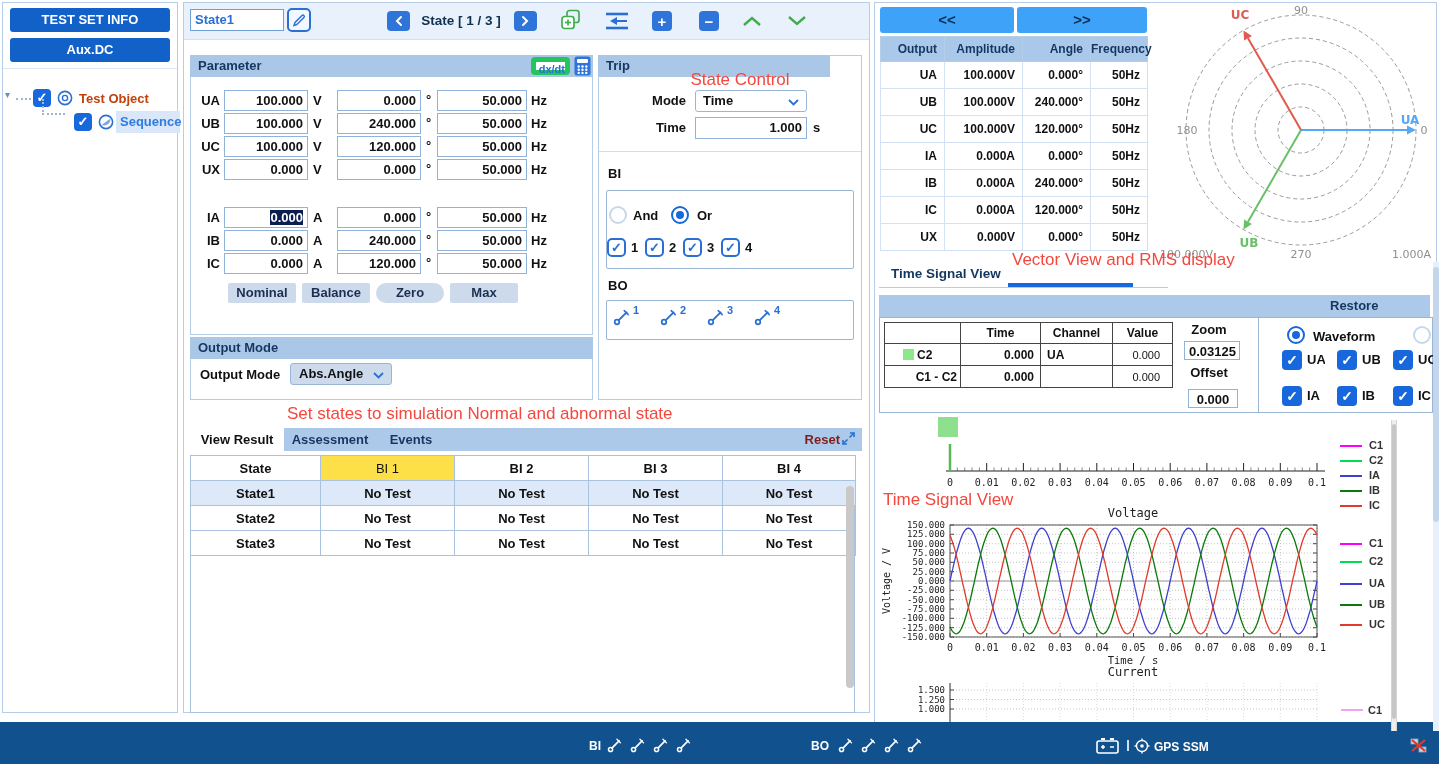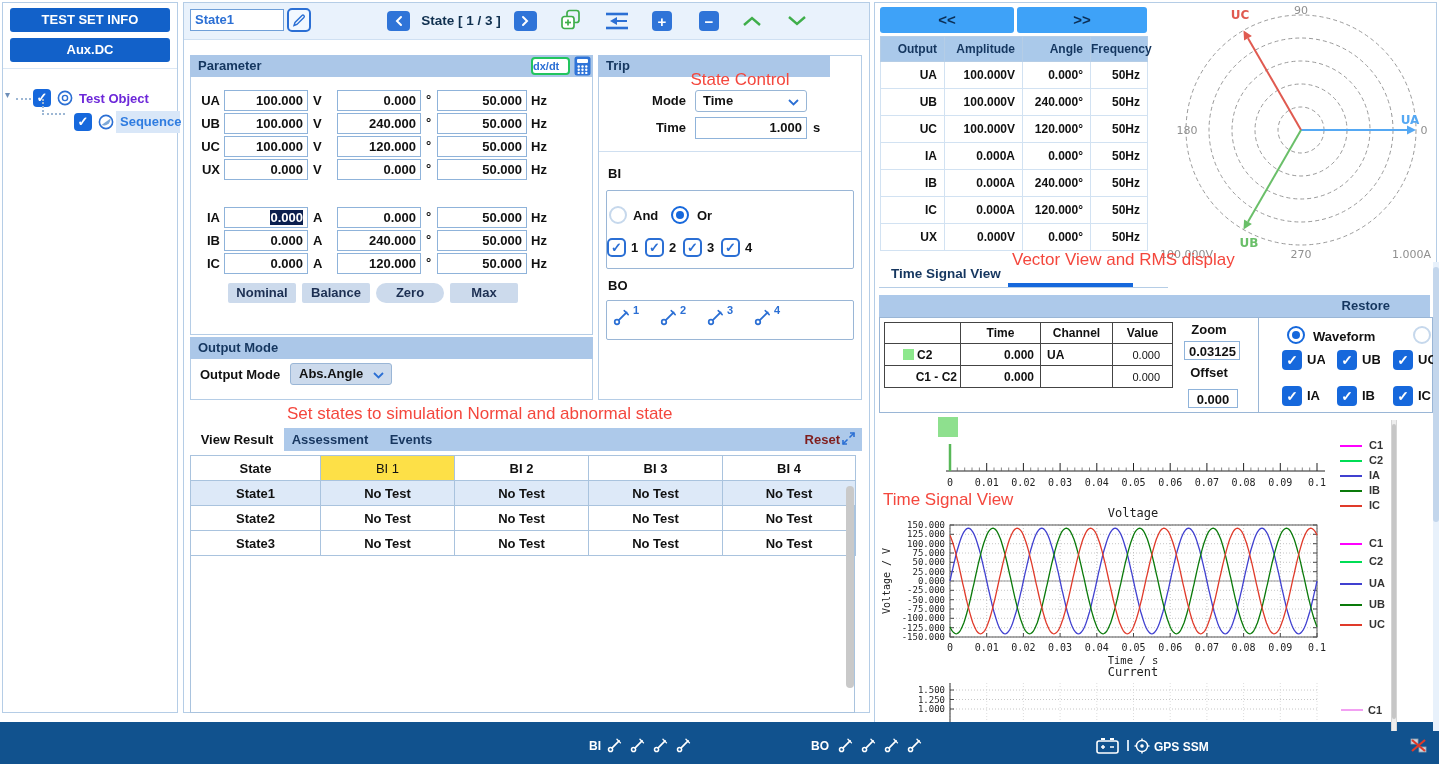--- a/index.html
+++ b/index.html
@@ -30,21 +30,21 @@
   <div class="a bluebtn" style="left:10px;top:8px;width:160px;height:24px;line-height:24px">TEST SET INFO</div>
   <div class="a bluebtn" style="left:10px;top:38px;width:160px;height:24px;line-height:24px">Aux.DC</div>
   <div class="a" style="left:3px;top:68px;width:174px;height:1px;background:#dbe7f4"></div>
   <div class="a" style="left:5px;top:89px;font-size:10px;color:#6f8fb8">▾</div>
   <div class="a" style="left:16px;top:98px;width:15px;border-top:2px dotted #9db7d4"></div>
   <div class="a cb" style="left:33px;top:89px;width:18px;height:18px;line-height:18px;font-size:13px">✓</div>
   <div class="a" style="left:57px;top:90px;width:16px;height:16px"><svg width="16" height="16">
         <circle cx="8" cy="8" r="6.6" fill="none" stroke="#2b6fd4" stroke-width="1.6"></circle>
         <circle cx="8" cy="8" r="2.6" fill="none" stroke="#2b6fd4" stroke-width="1.4"></circle>
       </svg></div>
-  <div class="a lbl" style="left:79px;top:91px;color:#6d28d9">Test Object</div>
+  <div class="a lbl" style="left:79px;top:91px;color:#c2410c">Test Object</div>
   <div class="a" style="left:42px;top:99px;width:23px;height:16px;border-left:2px dotted #9db7d4;border-bottom:2px dotted #9db7d4"></div>
   <div class="a cb" style="left:74px;top:113px;width:18px;height:18px;line-height:18px;font-size:13px">✓</div>
   <div class="a" style="left:98px;top:114px;width:16px;height:16px"><svg width="16" height="16">
         <circle cx="8" cy="8" r="6.6" fill="none" stroke="#2b6fd4" stroke-width="1.6"></circle>
         <path d="M3.5 11 A6.6 6.6 0 0 0 12.5 4.5 Z" fill="#7da8d8"></path>
       </svg></div>
   <div class="a" style="left:116px;top:111px;width:64px;height:22px;background:#d9e7f8"></div>
   <div class="a lbl" style="left:120px;top:114px;color:#2f7ce0">Sequence</div>
 
   <div class="a bd" style="left:183px;top:2px;width:687px;height:711px"></div>
@@ -82,21 +82,21 @@
   <div class="a sqbtn" style="left:699px;top:11px;width:20px;height:20px">−</div>
   <div class="a" style="left:741px;top:14px;width:22px;height:14px;cursor:pointer"><svg width="22" height="14">
         <polyline points="3,11 11,4 19,11" fill="none" stroke="#3fae4a" stroke-width="2.4"></polyline>
       </svg></div>
   <div class="a" style="left:786px;top:14px;width:22px;height:14px;cursor:pointer"><svg width="22" height="14">
         <polyline points="3,3 11,10 19,3" fill="none" stroke="#3fae4a" stroke-width="2.4"></polyline>
       </svg></div>
 
   <div class="a bd" style="left:190px;top:55px;width:403px;height:280px"></div>
   <div class="a hdr" style="left:190px;top:55px;width:403px;height:22px">Parameter</div>
-  <div class="a" style="left:531px;top:57px;width:39px;height:18px;background:#fff;border:2px solid #22c55e;border-radius:4px;color:#2b6fd4;font-weight:700;font-size:11px;text-align:left;line-height:14px;cursor:pointer">dx/dt</div>
+  <div class="a" style="left:531px;top:57px;width:39px;height:18px;background:#fff;border:5px solid #22c55e;border-radius:4px;color:#2b6fd4;font-weight:700;font-size:11px;text-align:right;line-height:14px;cursor:pointer">dx/dt</div>
   <div class="a" style="left:574px;top:56px;width:17px;height:20px;cursor:pointer"><svg width="17" height="20">
         <rect x="0.5" y="0.5" width="16" height="19" rx="2.5" fill="#2f74d8"></rect>
         <rect x="3" y="3" width="11" height="4" rx="1" fill="#fff"></rect>
         <g fill="#fff">
           <circle cx="4.7" cy="10.5" r="1.2"></circle>
           <circle cx="8.5" cy="10.5" r="1.2"></circle>
           <circle cx="12.3" cy="10.5" r="1.2"></circle>
           <circle cx="4.7" cy="13.7" r="1.2"></circle>
           <circle cx="8.5" cy="13.7" r="1.2"></circle>
           <circle cx="12.3" cy="13.7" r="1.2"></circle>
@@ -179,21 +179,21 @@
         <text x="88" y="17" fill="#e05a50" text-anchor="middle" font-size="12" font-weight="bold" font-family="DejaVu Sans,sans-serif">UC</text>
         <line x1="149" y1="128" x2="96.0" y2="219.8" stroke="#6abf69" stroke-width="2"></line>
         <polygon points="91.5,227.6 92.1,217.5 99.9,222.0" fill="#6abf69"></polygon>
         <text x="97" y="245" fill="#6abf69" text-anchor="middle" font-size="12" font-weight="bold" font-family="DejaVu Sans,sans-serif">UB</text>
       </svg></div>
   <div class="a lbl" style="left:891px;top:266px;font-size:13.5px;color:#15365f;cursor:pointer">Time Signal View</div>
   <div class="a red" style="left:1012px;top:250px">Vector View and RMS display</div>
   <div class="a" style="left:1008px;top:283px;width:125px;height:4px;background:#1668dc"></div>
   <div class="a" style="left:879px;top:287px;width:289px;height:1px;background:#b5cde6"></div>
   <div class="a" style="left:879px;top:295px;width:551px;height:22px;background:#adc9ea"></div>
-  <div class="a lbl" style="left:1330px;top:298px;width:60px;text-align:right;color:#15365f;cursor:pointer">Restore</div>
+  <div class="a lbl" style="left:1330px;top:298px;width:60px;text-align:left;color:#15365f;cursor:pointer">Restore</div>
   <div class="a" style="left:879px;top:317px;width:554px;height:96px;border:1px solid #9ab6d6;background:#fff"></div>
   <div class="a lbl" style="left:1178px;top:322px;width:62px;text-align:center">Zoom</div>
   <div class="a inp" style="left:1184px;top:341px;width:56px;height:19px;text-align:left">0.03125</div>
   <div class="a lbl" style="left:1178px;top:365px;width:62px;text-align:center">Offset</div>
   <div class="a inp" style="left:1188px;top:389px;width:50px;height:19px;text-align:center">0.000</div>
   <div class="a" style="left:1258px;top:318px;width:1px;height:94px;background:#9ab6d6"></div>
   <div class="a radio radio-on" style="left:1287px;top:326px"></div>
   <div class="a lbl" style="left:1313px;top:329px">Waveform</div>
   <div class="a radio" style="left:1413px;top:326px"></div>
   <div class="a" style="left:938px;top:417px;width:20px;height:20px;background:#8ee08e;cursor:grab"></div>

